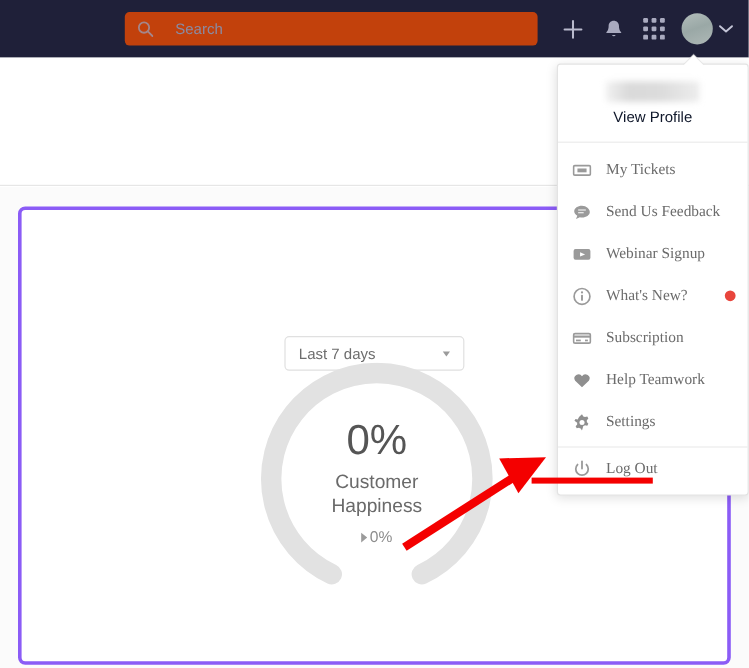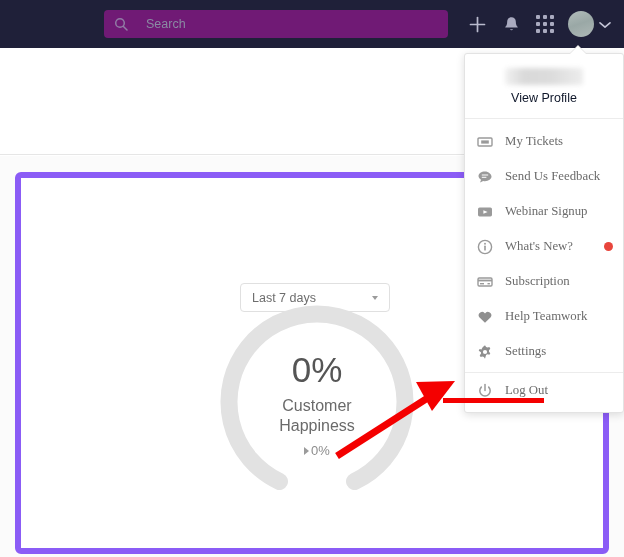--- a/index.html
+++ b/index.html
@@ -14,21 +14,21 @@
   
   .navbar {
     position: absolute; top: 0; left: 0;
     width: 624px; height: 48px;
     background: #1f2039;
     display: flex; align-items: center;
   }
   .search-box {
     position: absolute; left: 104px; top: 10px;
     width: 344px; height: 28px;
-    background: #701a75;
+    background: #c2410c;
     border-radius: 4px;
     display: flex; align-items: center;
     padding: 0 10px;
   }
   .search-icon { width: 14px; height: 14px; flex: 0 0 auto; opacity: .75; }
   .search-input {
     flex: 1 1 auto; border: 0; outline: 0; background: transparent;
     color: #d5d6e0; font-size: 12.5px; padding-left: 18px;
     font-family: "Liberation Sans", sans-serif;
   }
@@ -66,21 +66,21 @@
     width: 40px; height: 32px;
     border: 1px solid #e4e4e4; border-radius: 4px; background: #fcfcfc;
   }
   .content-area {
     position: absolute; top: 156px; left: 0; width: 624px; height: 401px;
     background: #fbfbfb;
   }
   .card {
     position: absolute; left: 15px; top: 16px;
     width: 594px; height: 382px;
-    background: #fff; border: 6px solid #8b5cf6; border-radius: 6px; padding-left: 16px;
+    background: #fff; border: 3px solid #8b5cf6; border-radius: 6px; padding-left: 16px;
   }
 
   
   .range-select {
     position: absolute; left: 219px; top: 105px;
     width: 150px; height: 29px;
     border: 1px solid #e0e0e0; border-radius: 4px; background: #fff;
     display: flex; align-items: center; padding: 0 11px;
     cursor: pointer;
   }

